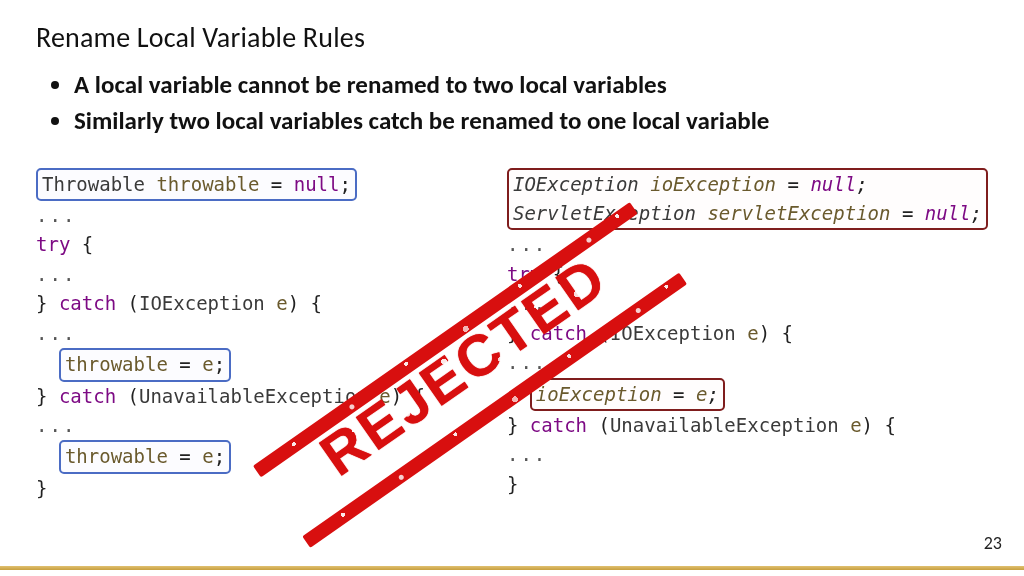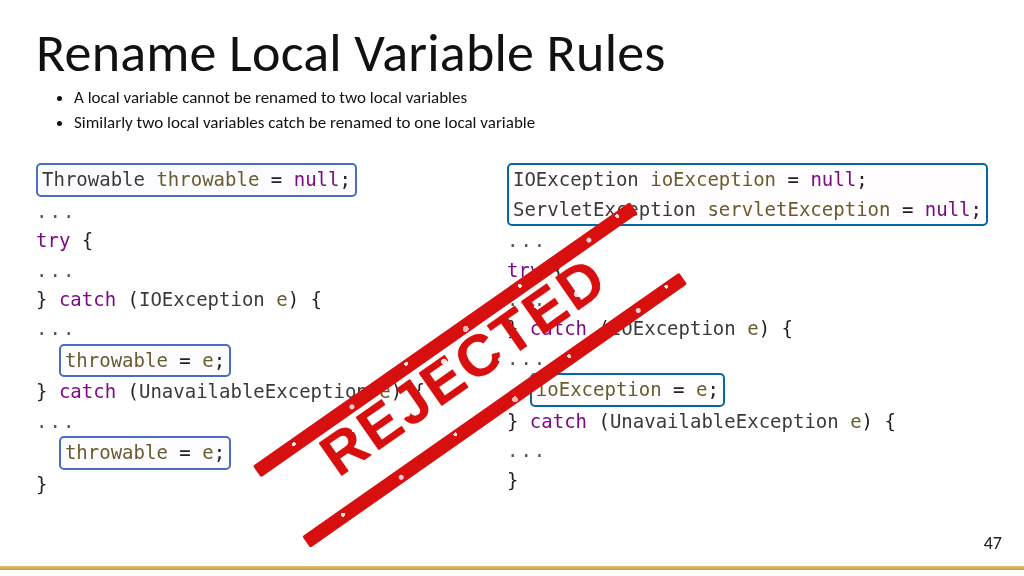--- a/index.html
+++ b/index.html
@@ -11,34 +11,34 @@
     color: #111;
     position: relative;
     overflow: hidden;
   }
   .slide {
     padding: 20px 36px 0 36px;
     height: 100%;
     position: relative;
   }
   h1 {
-    font-size: 54px;
+    font-size: 28px;
     font-weight: 400;
-    margin-bottom: 0;
+    margin-bottom: 12px;
     letter-spacing: 0.2px;
   }
   ul.bullets {
     list-style: disc;
     margin-left: 38px;
     margin-bottom: 28px;
   }
   ul.bullets li {
-    font-size: 17px;
+    font-size: 25px;
     line-height: 1.45;
-    font-weight: 400;
+    font-weight: 700;
   }
   .codecols {
     display: flex;
     gap: 28px;
     font-family: "Consolas", "Menlo", monospace;
     font-size: 19px;
     line-height: 1.55;
     color: #222;
     position: relative;
   }
@@ -49,24 +49,25 @@
   .dots { color: #555; letter-spacing: 2px; }
   .boxed-blue {
     display: inline-block;
     border: 2px solid #4b6cc4;
     border-radius: 5px;
     padding: 0 4px;
     background: #fcfcff;
   }
   .boxed-red {
     display: inline-block;
-    border: 2px solid #0369a1;
+    border: 2px solid #7f1d1d;
     border-radius: 5px;
     padding: 0 4px;
     background: #fffdfd;
+    font-style: italic;
   }
   .col .line { white-space: pre; }
   .pagenum {
     position: absolute;
     bottom: 22px;
     right: 22px;
     font-size: 18px;
     color: #222;
   }
   .footer-bar {
@@ -185,15 +186,15 @@
     </div>
 
   </div>
 
   <div class="stamp-wrap">
     <div class="stamp-bar top"></div>
     <div class="stamp-text"><span>REJECTED</span></div>
     <div class="stamp-bar bot"></div>
   </div>
 
-  <div class="pagenum">47</div>
+  <div class="pagenum">23</div>
   <div class="footer-bar"></div>
 </div>
 
 </body></html>

